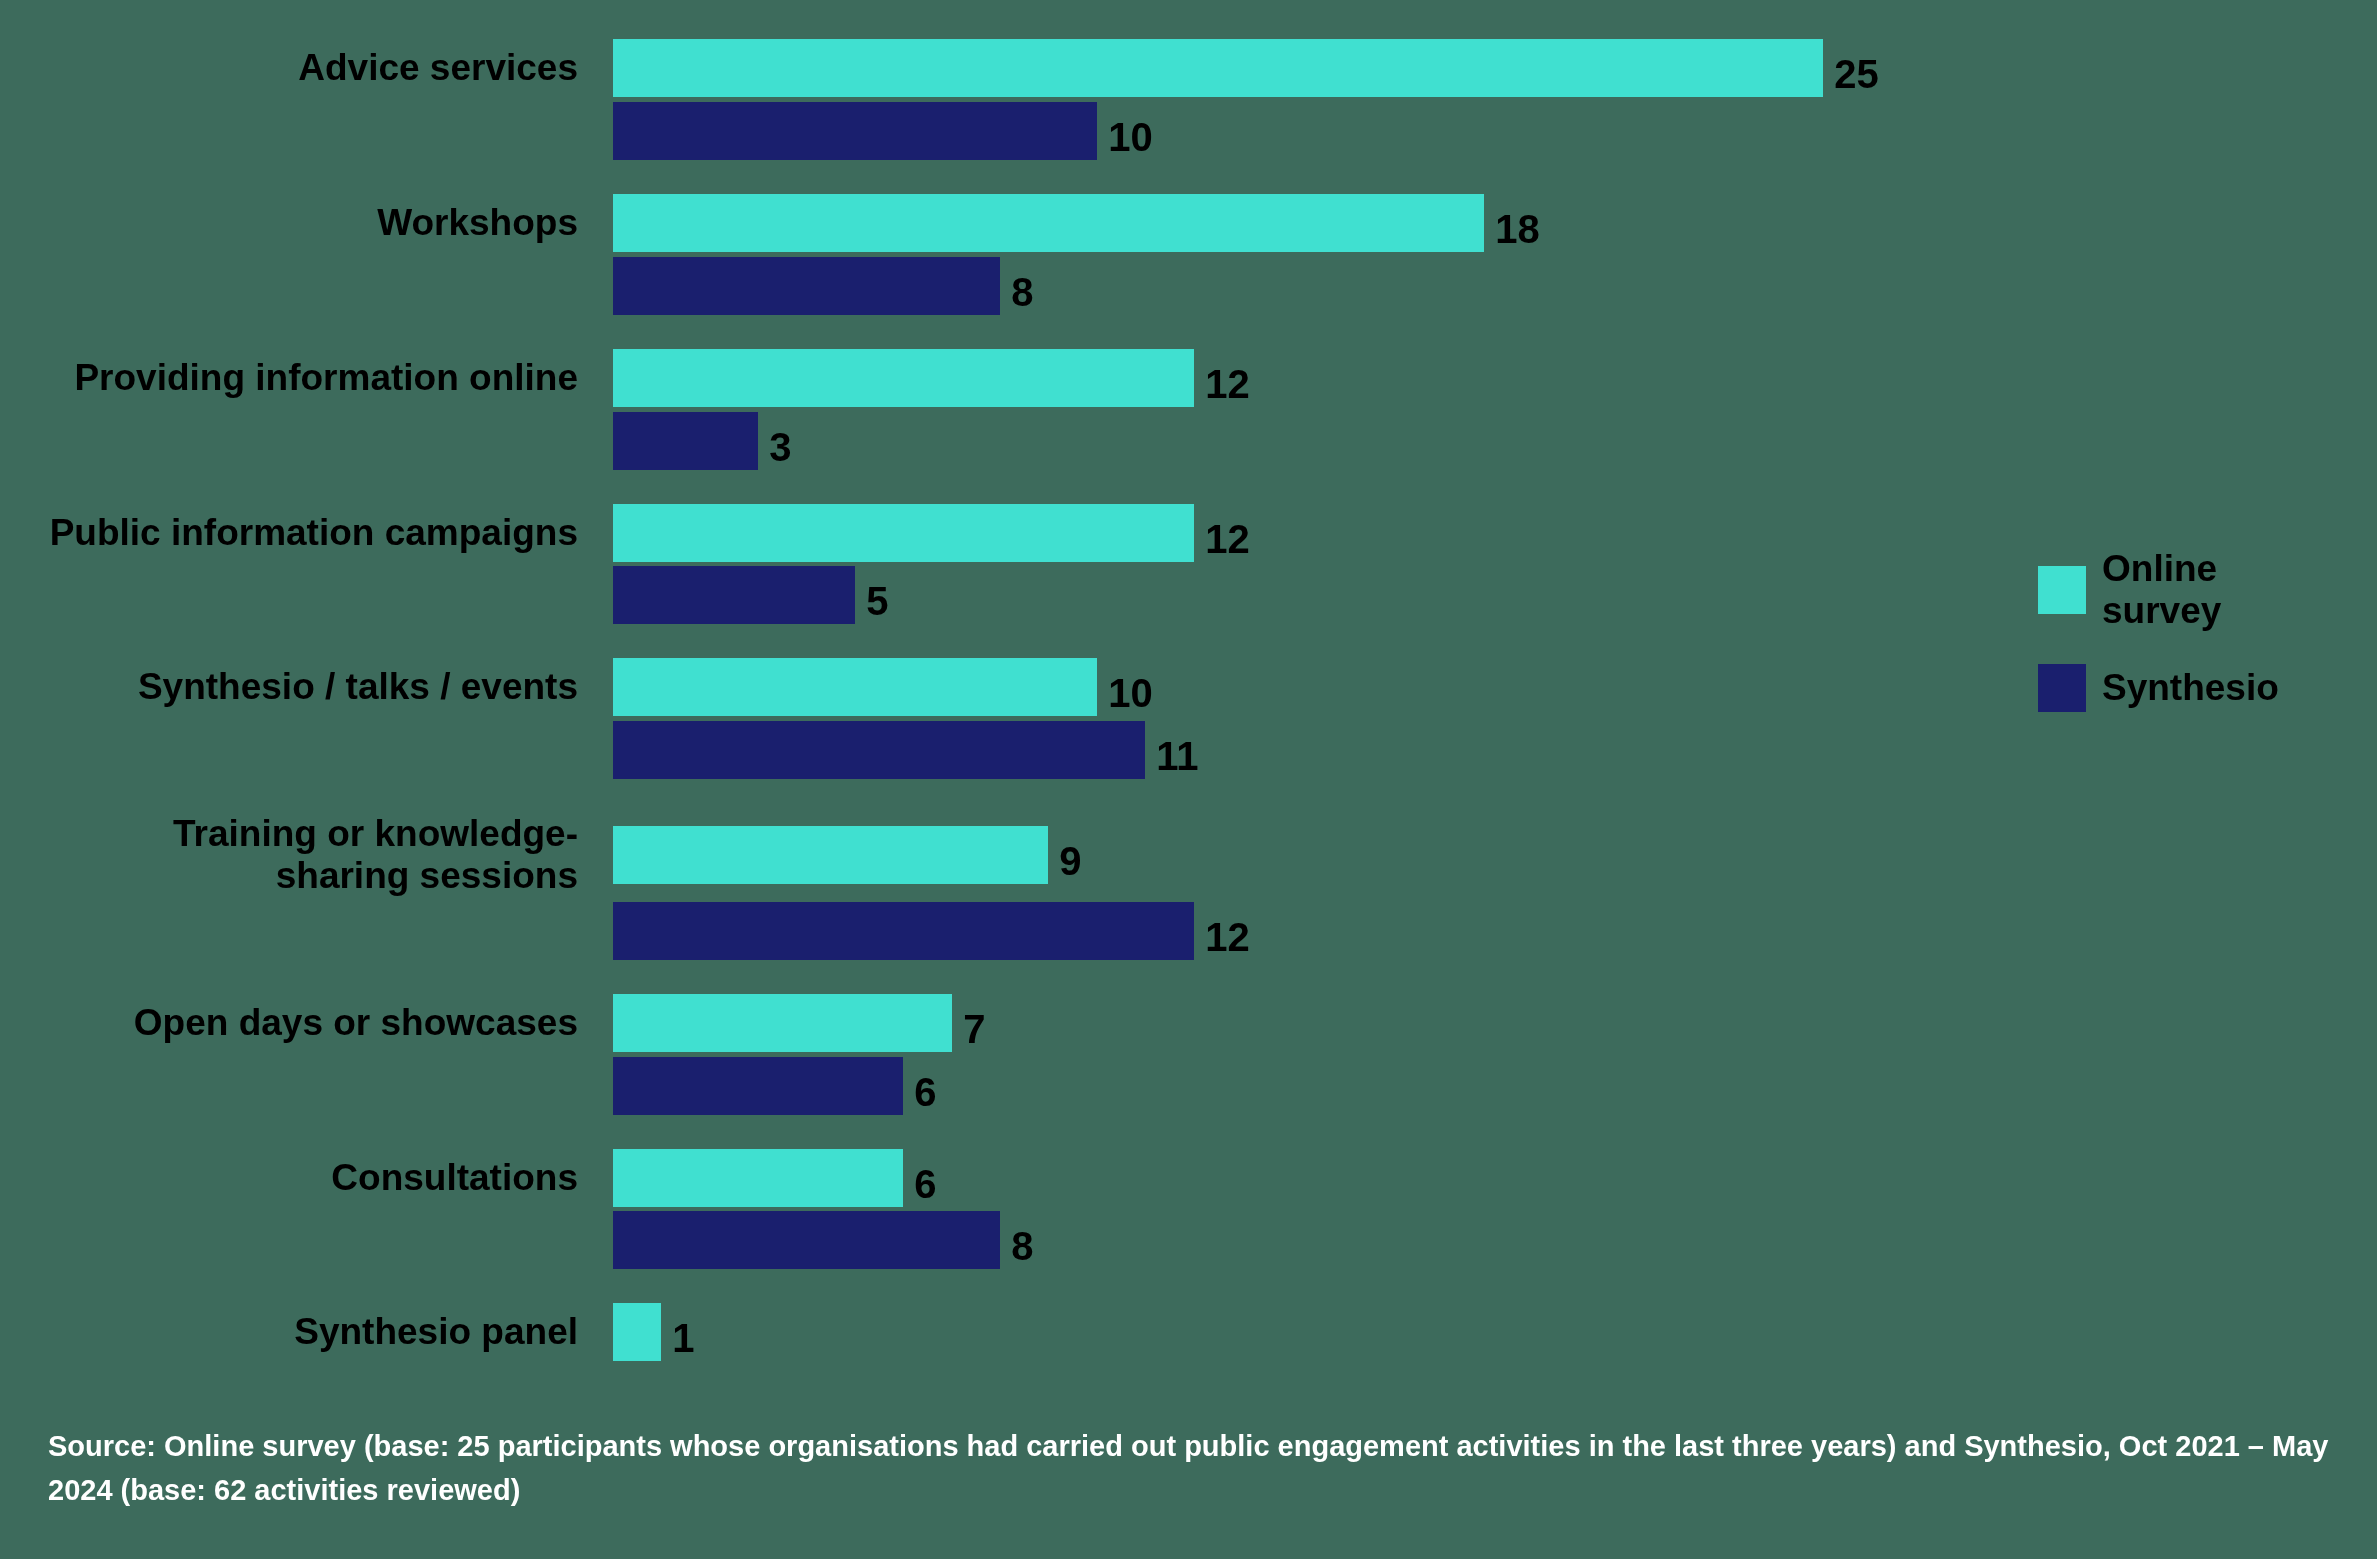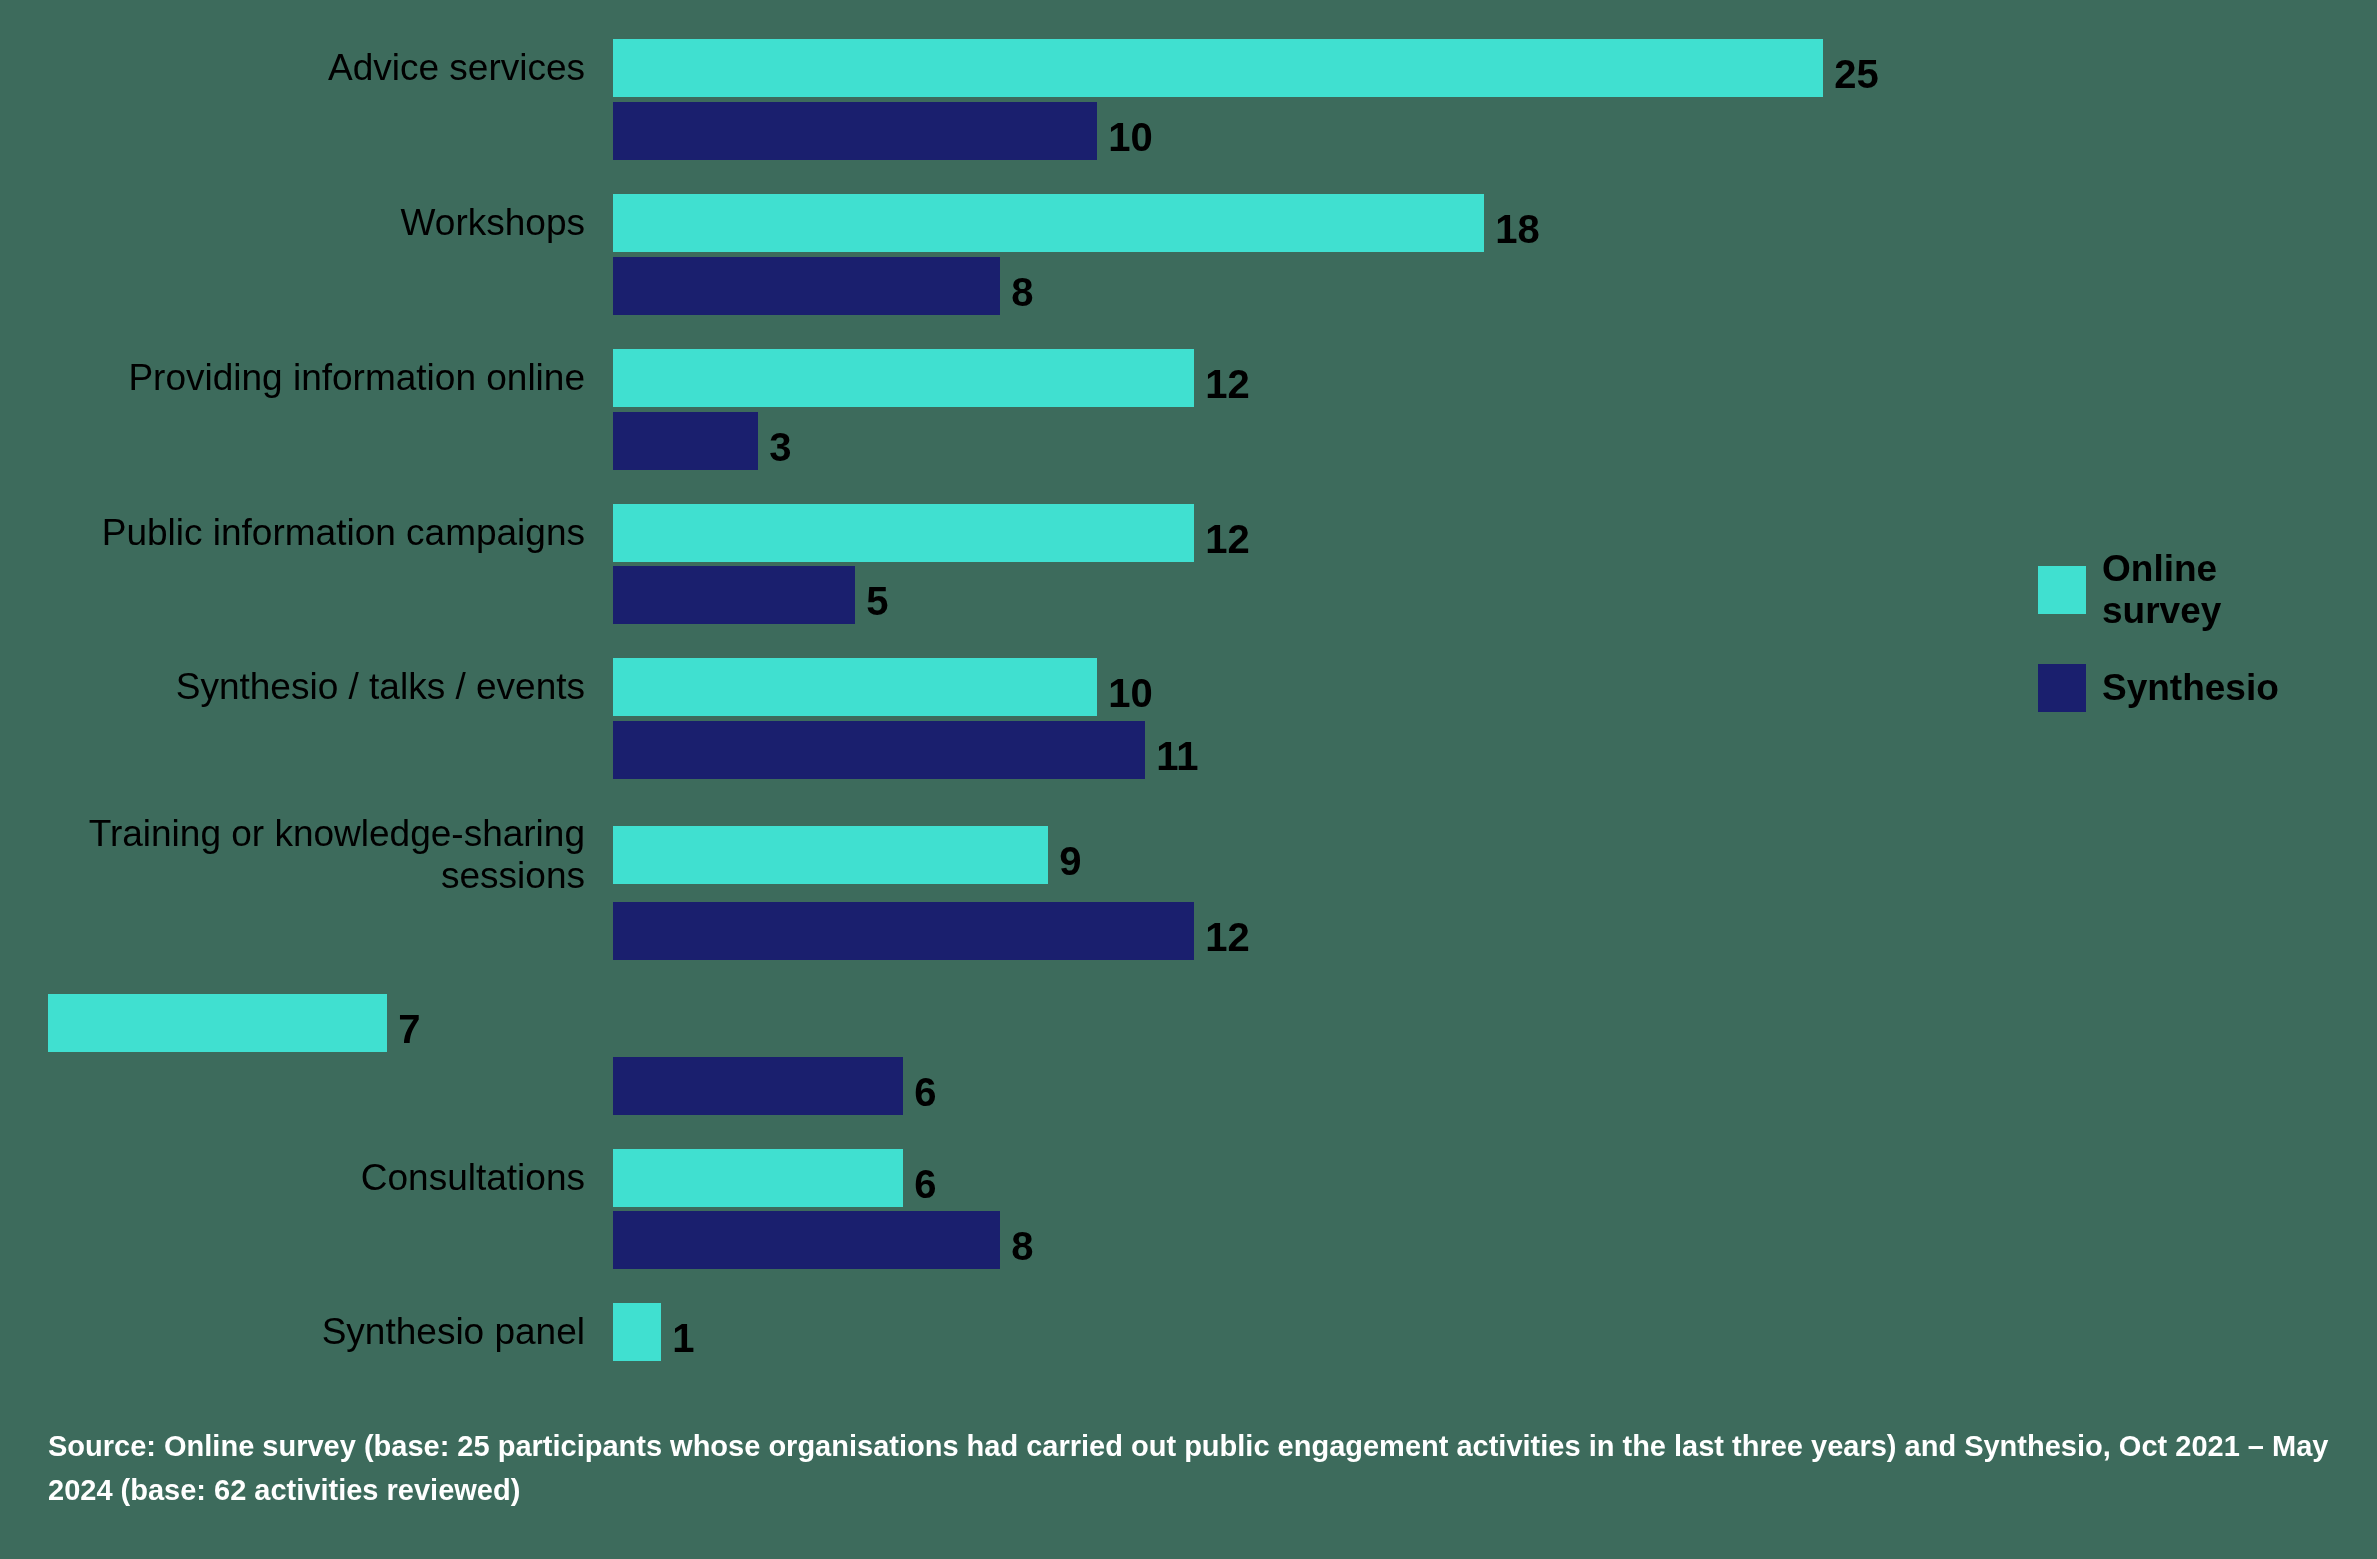--- a/index.html
+++ b/index.html
@@ -34,23 +34,23 @@
 
     .bar-row {
       display: flex;
       align-items: center;
       margin-bottom: 4.8px;
     }
 
     .label {
       width: 565px;
       text-align: right;
-      padding-right: 28px;
+      padding-right: 35px;
       font-size: 37px;
-      font-weight: 400;
+      font-weight: 700;
       color: #000;
       flex-shrink: 0;
     }
 
     .bar-wrap {
       display: flex;
       align-items: flex-end;
       flex: 1;
     }
 
@@ -210,20 +210,21 @@
         <div class="bar-row">
           <div class="label"></div>
           <div class="bar-wrap">
             <div class="bar bar-navy" style="width: 581px;"></div>
             <span class="bar-value">12</span>
           </div>
         </div>
       </div>
       <div class="bar-group">
         <div class="bar-row">
+          <div class="label">Open days or showcases</div>
           <div class="bar-wrap">
             <div class="bar bar-teal" style="width: 339px;"></div>
             <span class="bar-value">7</span>
           </div>
         </div>
         <div class="bar-row">
           <div class="label"></div>
           <div class="bar-wrap">
             <div class="bar bar-navy" style="width: 290px;"></div>
             <span class="bar-value">6</span>

